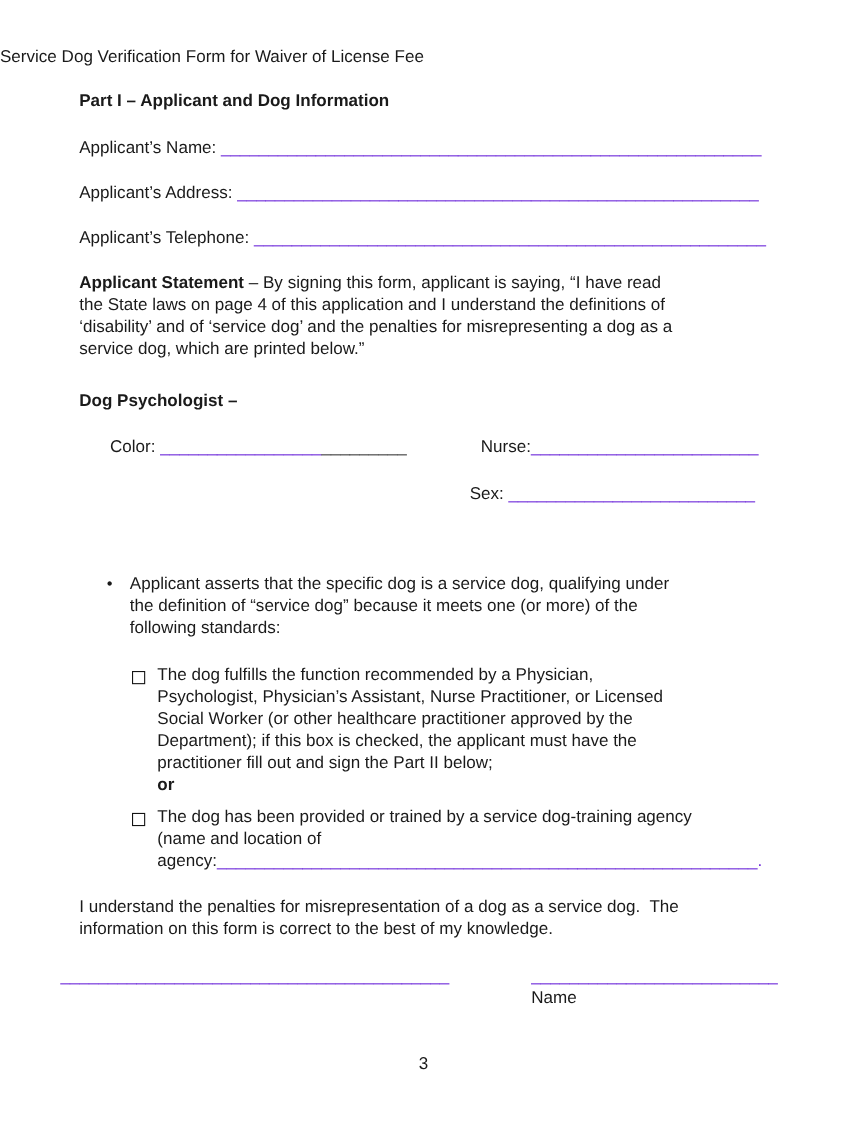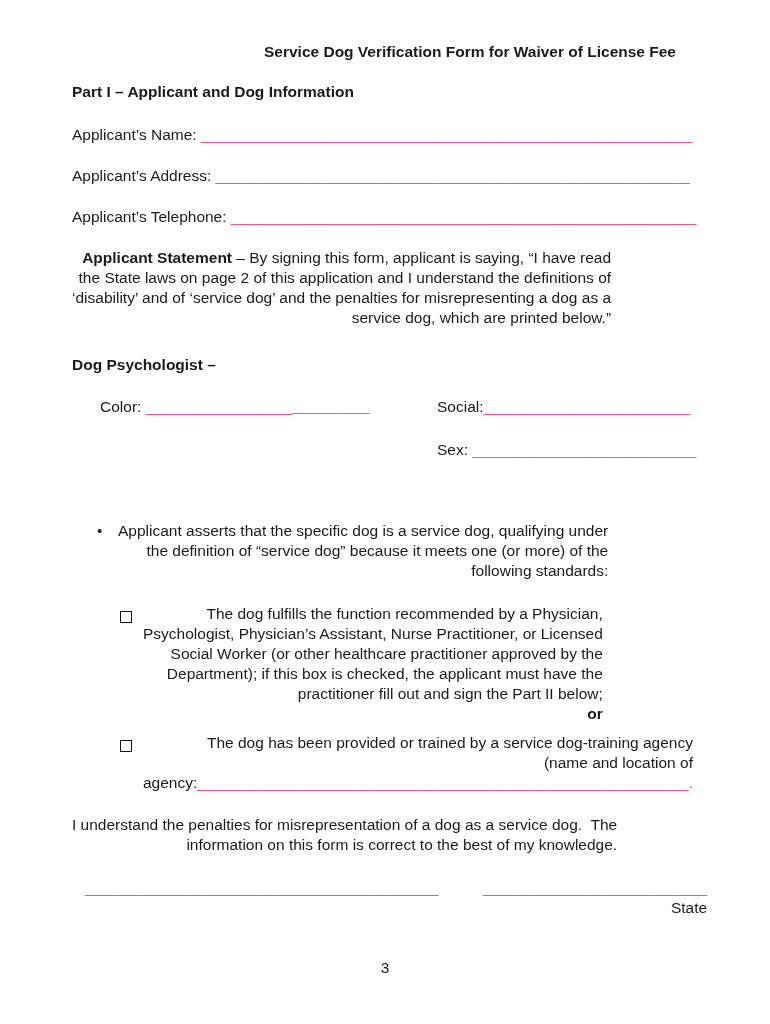--- a/index.html
+++ b/index.html
@@ -4,26 +4,26 @@
 <style>
   html,body{margin:0;padding:0;background:#ffffff;}
   .page{
     position:relative;
     width:770px;height:1024px;
     background:#ffffff;
     font-family:"Liberation Sans","DejaVu Sans",sans-serif;
     font-size:15.5px;line-height:20px;color:#1a1a1a;
     overflow:hidden;
   }
-  .abs{position:absolute;text-align:right;}
+  .abs{position:absolute;}
   .b{font-weight:bold;}
   .para{white-space:pre-wrap;}
-  .title{left:0;top:42px;width:676px;text-align:right;font-weight:bold;}
-  .line{color:#ec4899;letter-spacing:0;}
-  .line-dark{color:#3a3a3a;font-weight:bold;}
+  .title{left:0;top:42px;width:676px;text-align:left;font-weight:normal;}
+  .line{color:#6d28d9;letter-spacing:0;}
+  .line-dark{color:#3a3a3a;font-weight:normal;}
   .cb{
     display:inline-block;width:10px;height:10px;
     border:1.6px solid #141414;background:#fff;
     box-sizing:content-box;
   }
   .bullet{font-size:15px;}
   .pagenum{left:0;top:958px;width:770px;text-align:center;}
 </style>
 </head>
 <body>
@@ -34,32 +34,32 @@
 
   <div class="abs b" style="left:72px;top:82px">Part I – Applicant and Dog Information</div>
 
   <div class="abs" style="left:72px;top:125px"><span>Applicant’s Name: </span><span class="line">_________________________________________________________</span></div>
 
   <div class="abs" style="left:72px;top:166px"><span>Applicant’s Address: </span><span class="line">_______________________________________________________</span></div>
 
   <div class="abs" style="left:72px;top:207px"><span>Applicant’s Telephone: </span><span class="line">______________________________________________________</span></div>
 
   <div class="abs para" style="left:72px;top:248px"><span class="b">Applicant Statement</span><span> – By signing this form, applicant is saying, “I have read
-the State laws on page 2 of this application and I understand the definitions of
+the State laws on page 4 of this application and I understand the definitions of
 ‘disability’ and of ‘service dog’ and the penalties for misrepresenting a dog as a
 service dog, which are printed below.”</span></div>
 
   <div class="abs b" style="left:72px;top:355px">Dog Psychologist –</div>
 
   <div class="abs" style="left:100px;top:397px"><span>Color: </span><span class="line">_________________</span><span class="line-dark">_________</span></div>
 
-  <div class="abs" style="left:437px;top:397px"><span>Social:</span><span class="line">________________________</span></div>
+  <div class="abs" style="left:437px;top:397px"><span>Nurse:</span><span class="line">________________________</span></div>
 
 
-  <div class="abs" style="left:437px;top:440px"><span>Sex: </span><span class="line">__________________________</span></div>
+  <div class="abs" style="left:427px;top:440px"><span>Sex: </span><span class="line">__________________________</span></div>
 
 
   <div class="abs bullet" style="left:97px;top:521px">•</div>
   <div class="abs para" style="left:118px;top:521px">Applicant asserts that the specific dog is a service dog, qualifying under
 the definition of “service dog” because it meets one (or more) of the
 following standards:</div>
 
   <div class="abs" style="left:120px;top:608px"><span class="cb"></span></div>
   <div class="abs para" style="left:143px;top:604px"><span>The dog fulfills the function recommended by a Physician,
 Psychologist, Physician’s Assistant, Nurse Practitioner, or Licensed
@@ -69,24 +69,24 @@
 </span><span class="b">or</span></div>
 
   <div class="abs" style="left:120px;top:737px"><span class="cb"></span></div>
   <div class="abs para" style="left:143px;top:733px"><span>The dog has been provided or trained by a service dog-training agency
 (name and location of
 agency:</span><span class="line">_________________________________________________________.</span></div>
 
   <div class="abs para" style="left:72px;top:815px">I understand the penalties for misrepresentation of a dog as a service dog.  The
 information on this form is correct to the best of my knowledge.</div>
 
-  <div class="abs" style="left:85px;top:878px">
+  <div class="abs" style="left:55px;top:878px">
     <div><span class="line">_________________________________________</span></div>
   </div>
 
   <div class="abs" style="left:483px;top:878px">
     <div><span class="line">__________________________</span></div>
-    <div>State</div>
+    <div>Name</div>
   </div>
 
   <div class="abs pagenum">3</div>
 
 </div>
 
 </body></html>

